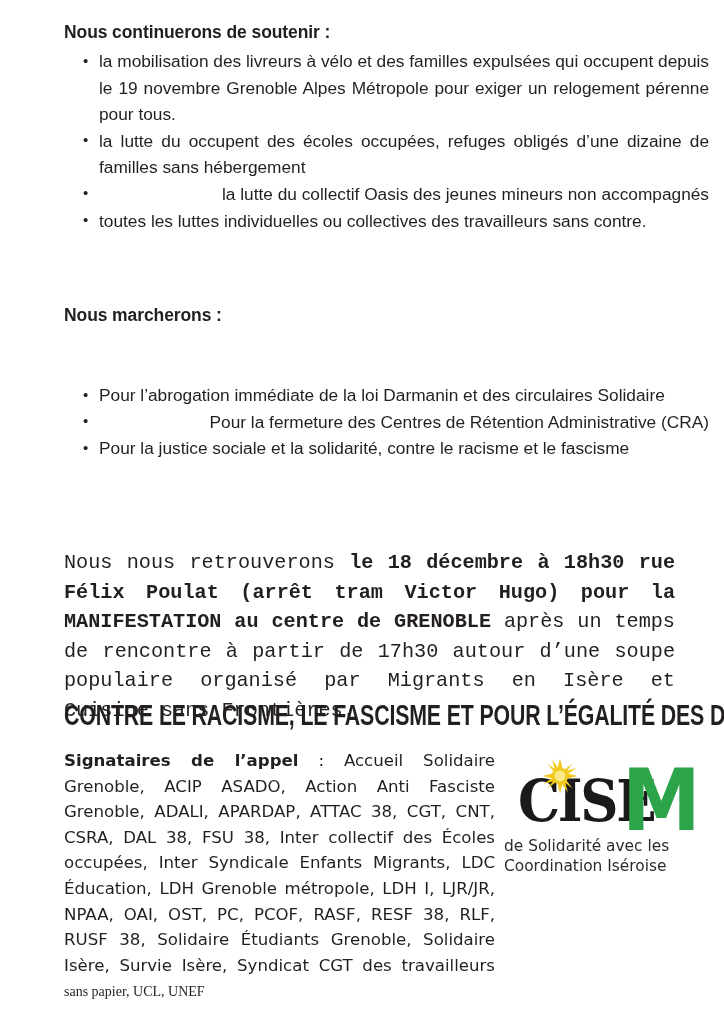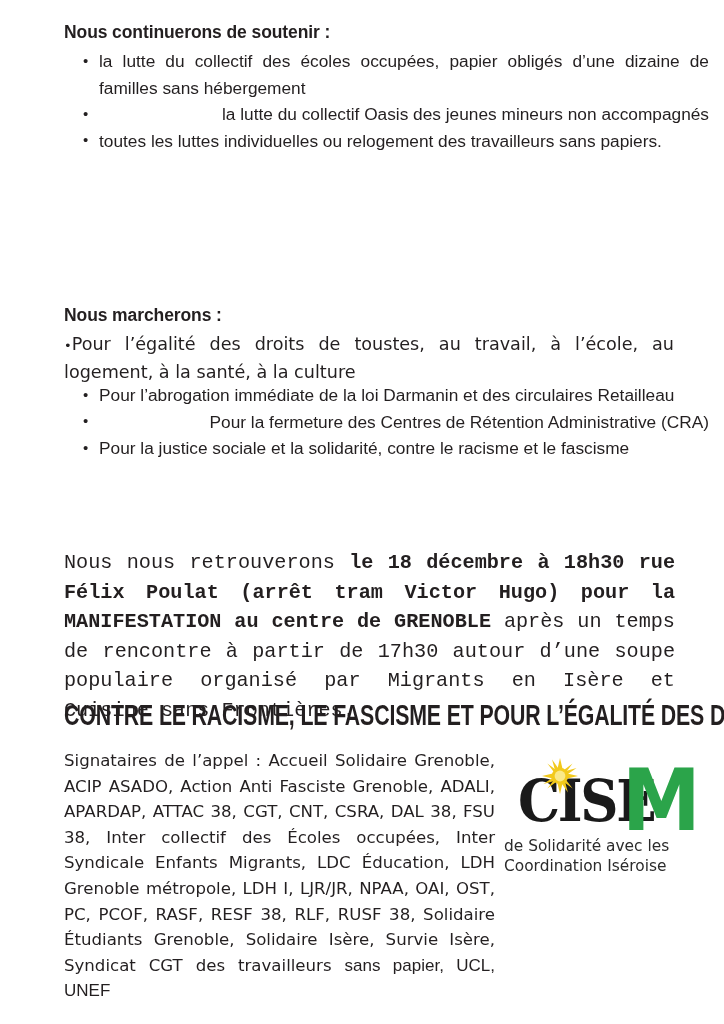--- a/index.html
+++ b/index.html
@@ -120,24 +120,24 @@
     position: absolute;
     left: 57px;
     top: 748px;
     width: 431px;
     font-family: "DejaVu Sans", sans-serif;
     font-size: 16.6px;
     line-height: 25.6px;
     text-align: justify;
     text-justify: inter-word;
   }
-  #signataires b { font-weight: normal; }
+  #signataires b { font-weight: bold; }
   #signataires .tail {
-    font-family: Liberation Sans, sans-serif;
-    font-size: 17px;
+    font-family: Liberation Serif, serif;
+    font-size: 14px;
   }
 
   #logo-block {
     position: absolute;
     left: 497px;
     top: 756px;
     width: 205px;
   }
 
   .logo-mark {
@@ -188,33 +188,31 @@
   }
 </style>
 </head>
 <body>
 
 <div class="page">
 
   <div class="section-heading narrow" style="top:22px;">Nous continuerons de soutenir :</div>
 
   <ul class="bullets narrow" style="top:48px;">
-    <li>la lutte du collectif des écoles occupées, papier obligés d’une dizaine de familles sans hébergement</li>
+    <li>la mobilisation des livreurs à vélo et des familles expulsées qui occupent depuis le 19 novembre Grenoble Alpes Métropole pour exiger un relogement pérenne pour tous.</li>
+    <li>la lutte du occupent des écoles occupées, refuges obligés d’une dizaine de familles sans hébergement</li>
     <li class="nojust">la lutte du collectif Oasis des jeunes mineurs non accompagnés</li>
-    <li>toutes les luttes individuelles ou relogement des travailleurs sans papiers.</li>
+    <li>toutes les luttes individuelles ou collectives des travailleurs sans contre.</li>
   </ul>
 
   <div class="section-heading narrow" style="top:305px;">Nous marcherons :</div>
 
-  <div class="para" id="egalite-para" style="top:331px;">
-    <span class="inline-bullet">•</span><span>Pour l’égalité des droits de toustes, au travail, à l’école, au logement, à la santé, à la culture</span>
-  </div>
 
   <ul class="bullets narrow" style="top:382px;">
-    <li>Pour l’abrogation immédiate de la loi Darmanin et des circulaires Retailleau</li>
+    <li>Pour l’abrogation immédiate de la loi Darmanin et des circulaires Solidaire</li>
     <li class="nojust">Pour la fermeture des Centres de Rétention Administrative (CRA)</li>
     <li>Pour la justice sociale et la solidarité, contre le racisme et le fascisme</li>
   </ul>
 
   <div class="para narrow" id="retrouverons-para" style="top:548px;">
     <span>Nous nous retrouverons </span><b>le 18 décembre à 18h30 rue Félix Poulat (arrêt tram Victor Hugo) pour la MANIFESTATION au centre de GRENOBLE</b><span> après un temps de rencontre à partir de 17h30 autour d’une soupe populaire organisé par Migrants en Isère et Cuisine sans Frontières.</span>
   </div>
 
   <div class="narrow" id="slogan">CONTRE LE RACISME, LE FASCISME ET POUR L’ÉGALITÉ DES DROITS</div>
 

